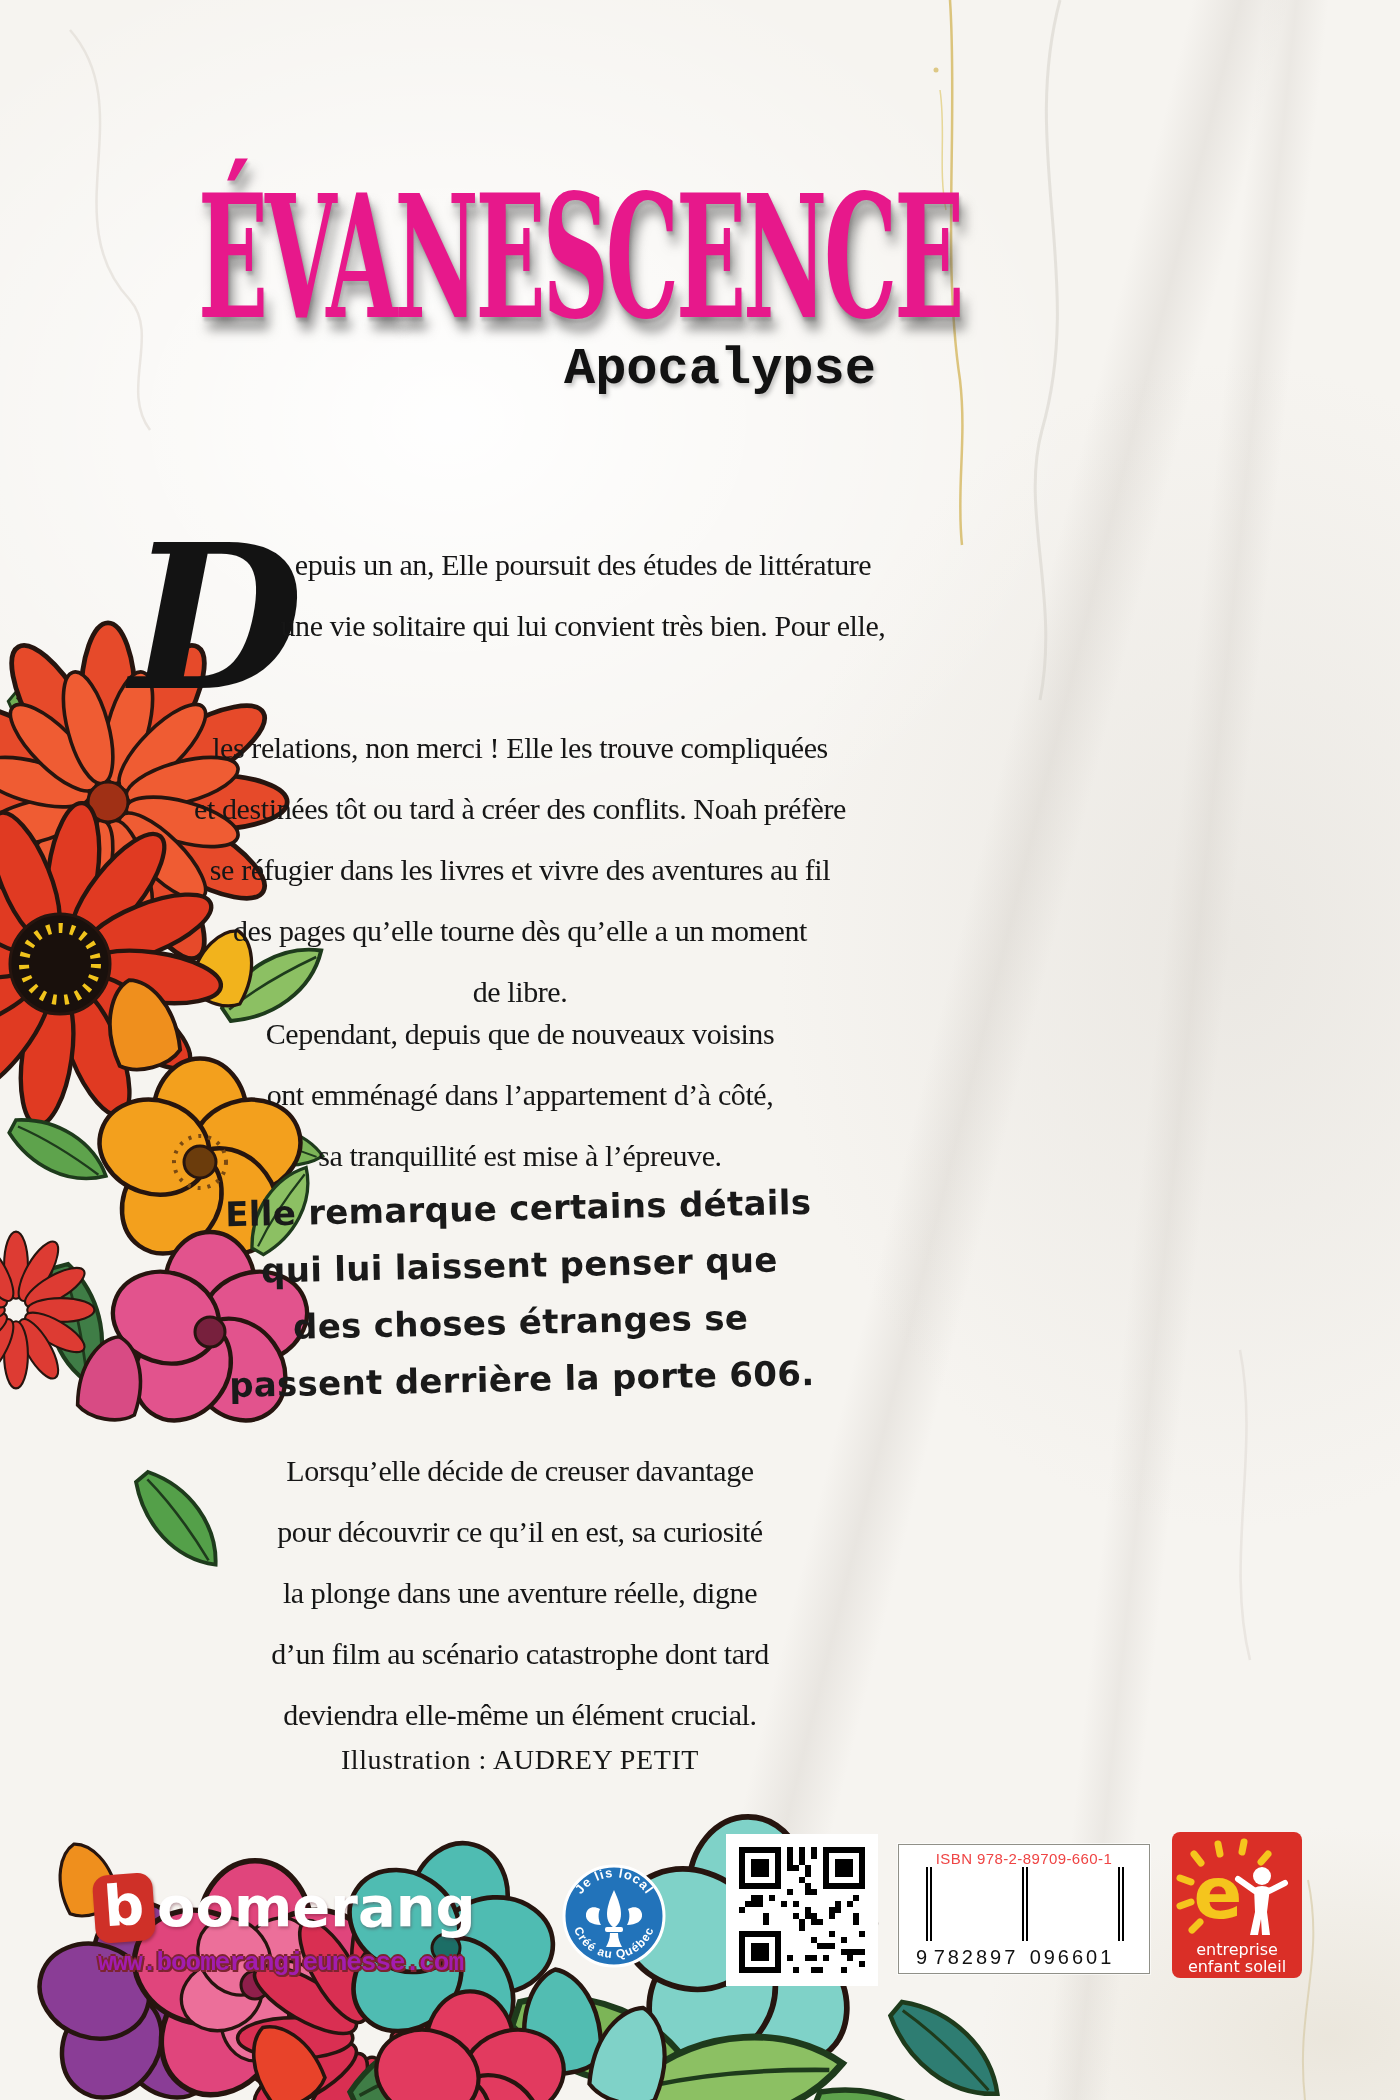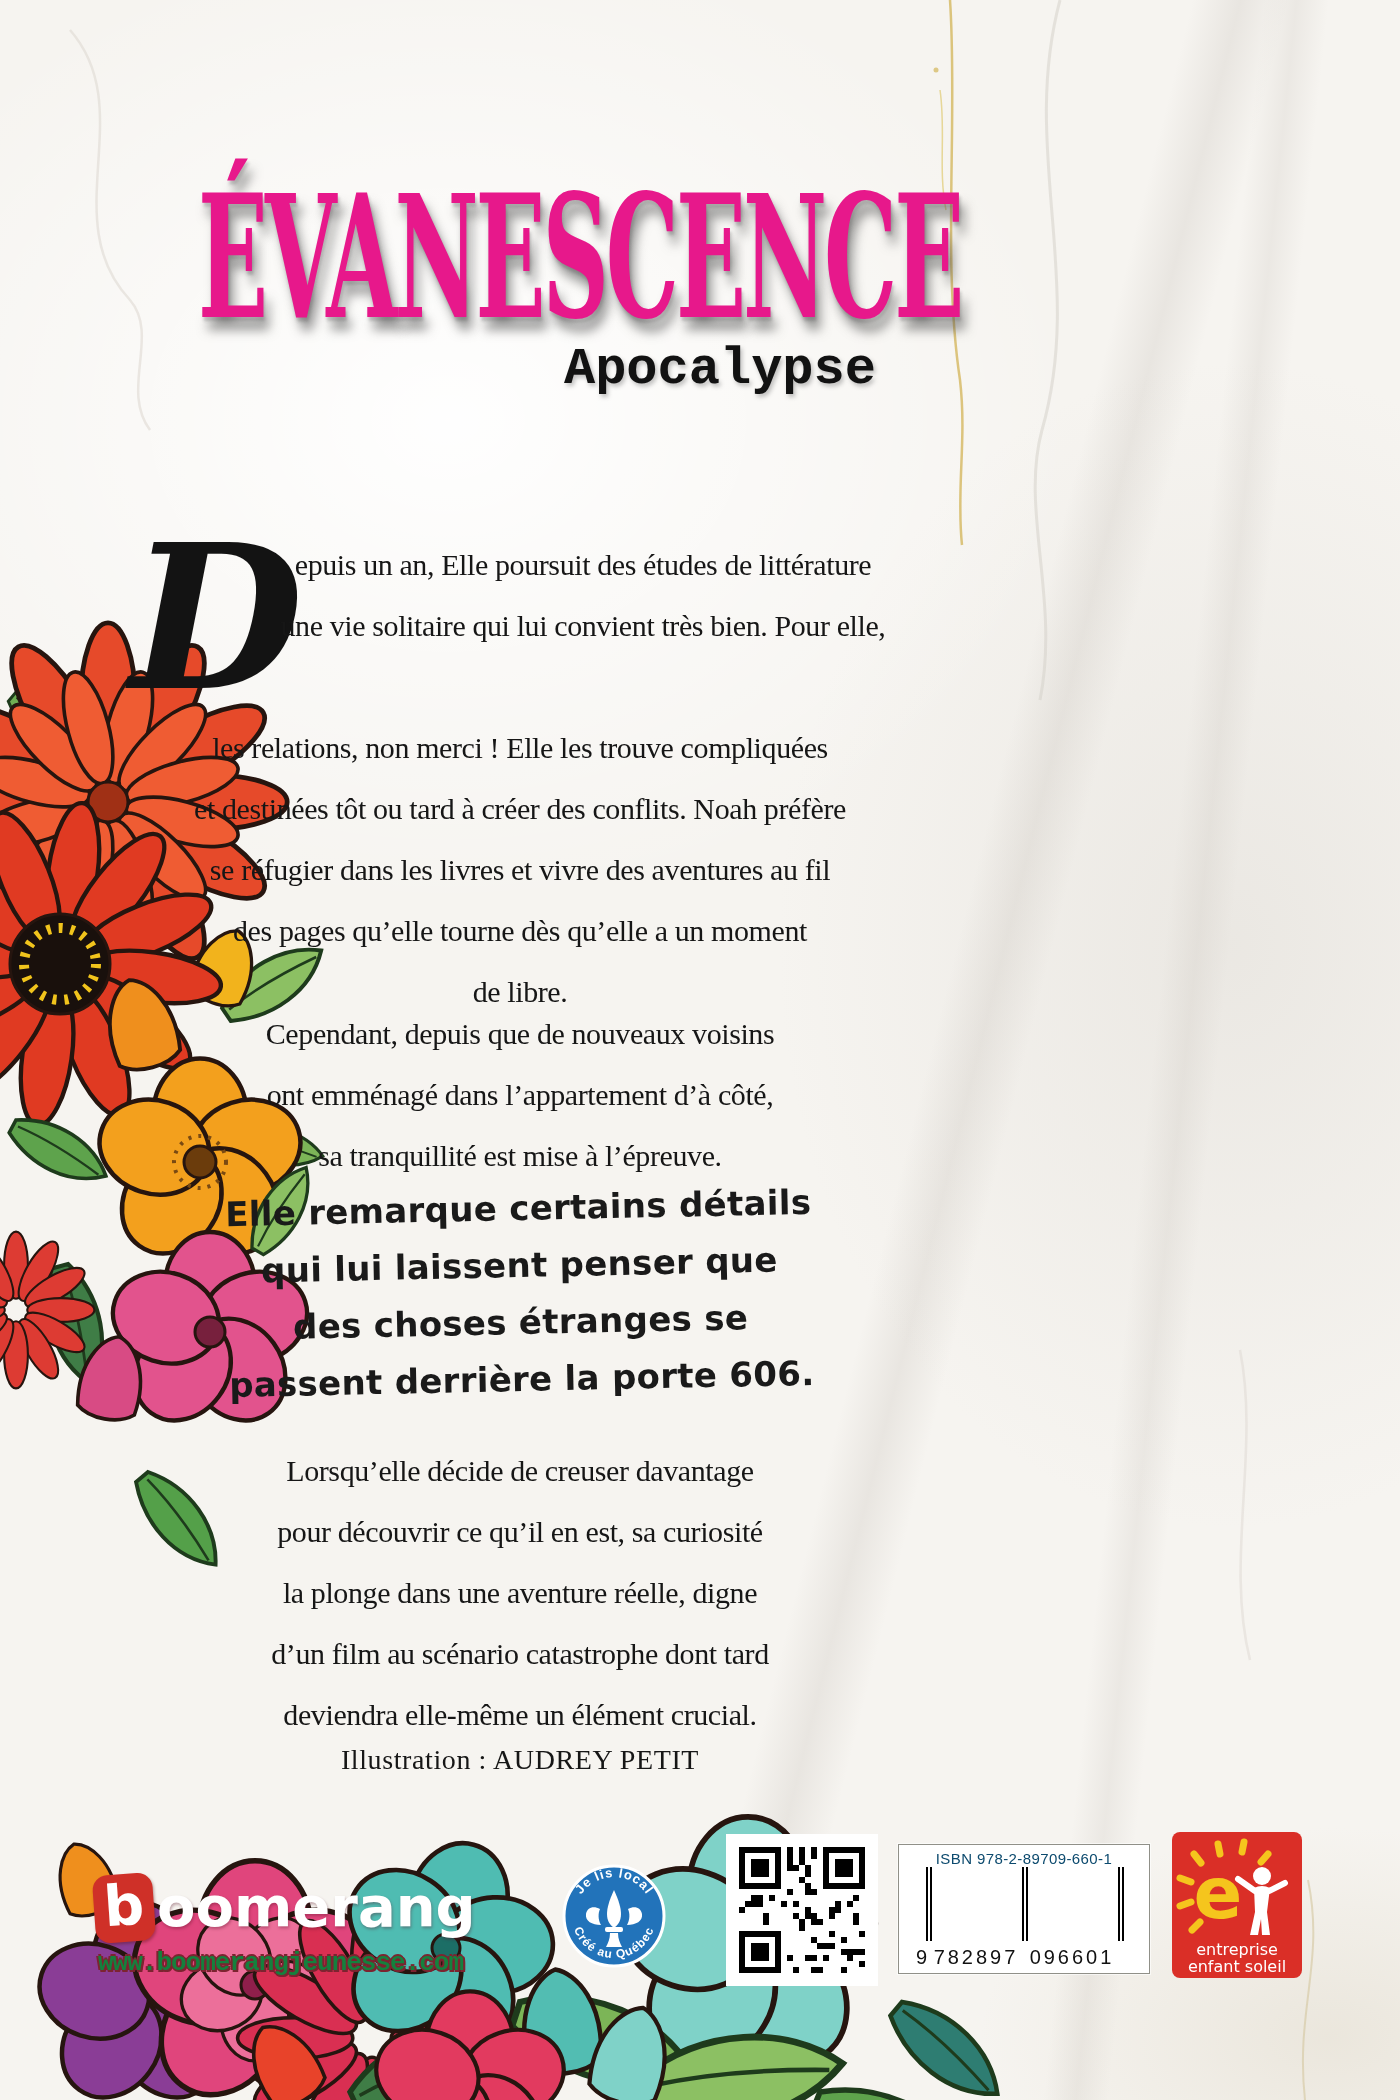--- a/index.html
+++ b/index.html
@@ -40,30 +40,30 @@
   #p3{top:1440px;font-family:Liberation Serif, serif;}
   #credit{top:1744px;font-size:28px;letter-spacing:.6px;}
 
   
   .publogo{position:absolute;left:94px;top:1874px;z-index:3;display:flex;align-items:flex-start;}
   .b-badge{width:60px;height:68px;background:#cf3028;border-radius:15px;transform:rotate(-4deg);
     color:#fff;font-family:"DejaVu Sans",sans-serif;font-weight:bold;font-size:56px;
     line-height:64px;text-align:center;box-shadow:1px 2px 3px rgba(90,20,20,.4);}
   .b-rest{color:#fff;font-family:"DejaVu Sans",sans-serif;font-weight:bold;font-size:56px;
     line-height:66px;letter-spacing:0;margin-left:3px;text-shadow:1px 2px 3px rgba(90,20,40,.35);}
-  .website{position:absolute;left:98px;top:1948px;z-index:3;color:#15803d;
+  .website{position:absolute;left:98px;top:1948px;z-index:3;color:#a21caf;
     font-family:"Liberation Mono",monospace;font-weight:bold;font-size:26px;letter-spacing:-1px;
     text-shadow:-2px 0 0 #7c2430,2px 0 0 #7c2430,0 -2px 0 #7c2430,0 2px 0 #7c2430,2px 2px 0 #7c2430;}
   .qbadge{position:absolute;left:562px;top:1864px;z-index:3;}
   .qrbox{position:absolute;left:726px;top:1834px;z-index:3;width:152px;height:152px;
     background:#fff;display:flex;align-items:center;justify-content:center;}
   .barcodebox{position:absolute;left:898px;top:1844px;z-index:3;width:252px;height:130px;
     background:#fff;border:1px solid #909088;box-shadow:0 0 0 1px rgba(255,255,255,.6);
     display:flex;flex-direction:column;align-items:center;padding-top:5px;box-sizing:border-box;}
-  .isbn-label{font-family:"Liberation Sans",sans-serif;font-size:15px;color:#0c4a6e;letter-spacing:.4px;}
+  .isbn-label{font-family:"Liberation Sans",sans-serif;font-size:15px;color:#ef4444;letter-spacing:.4px;}
   .soleil{position:absolute;left:1172px;top:1832px;z-index:3;width:130px;height:146px;
     background:#da2f27;border-radius:8px;overflow:hidden;}
 </style>
 </head>
 <body>
 
 <div class="page">
 
   <svg class="veins" width="1400" height="2100">
     <path d="M950,0 C958,120 942,260 960,380 C967,440 956,490 962,545" fill="none" stroke="#c9a42e" stroke-width="2.5" opacity="0.6"></path>

